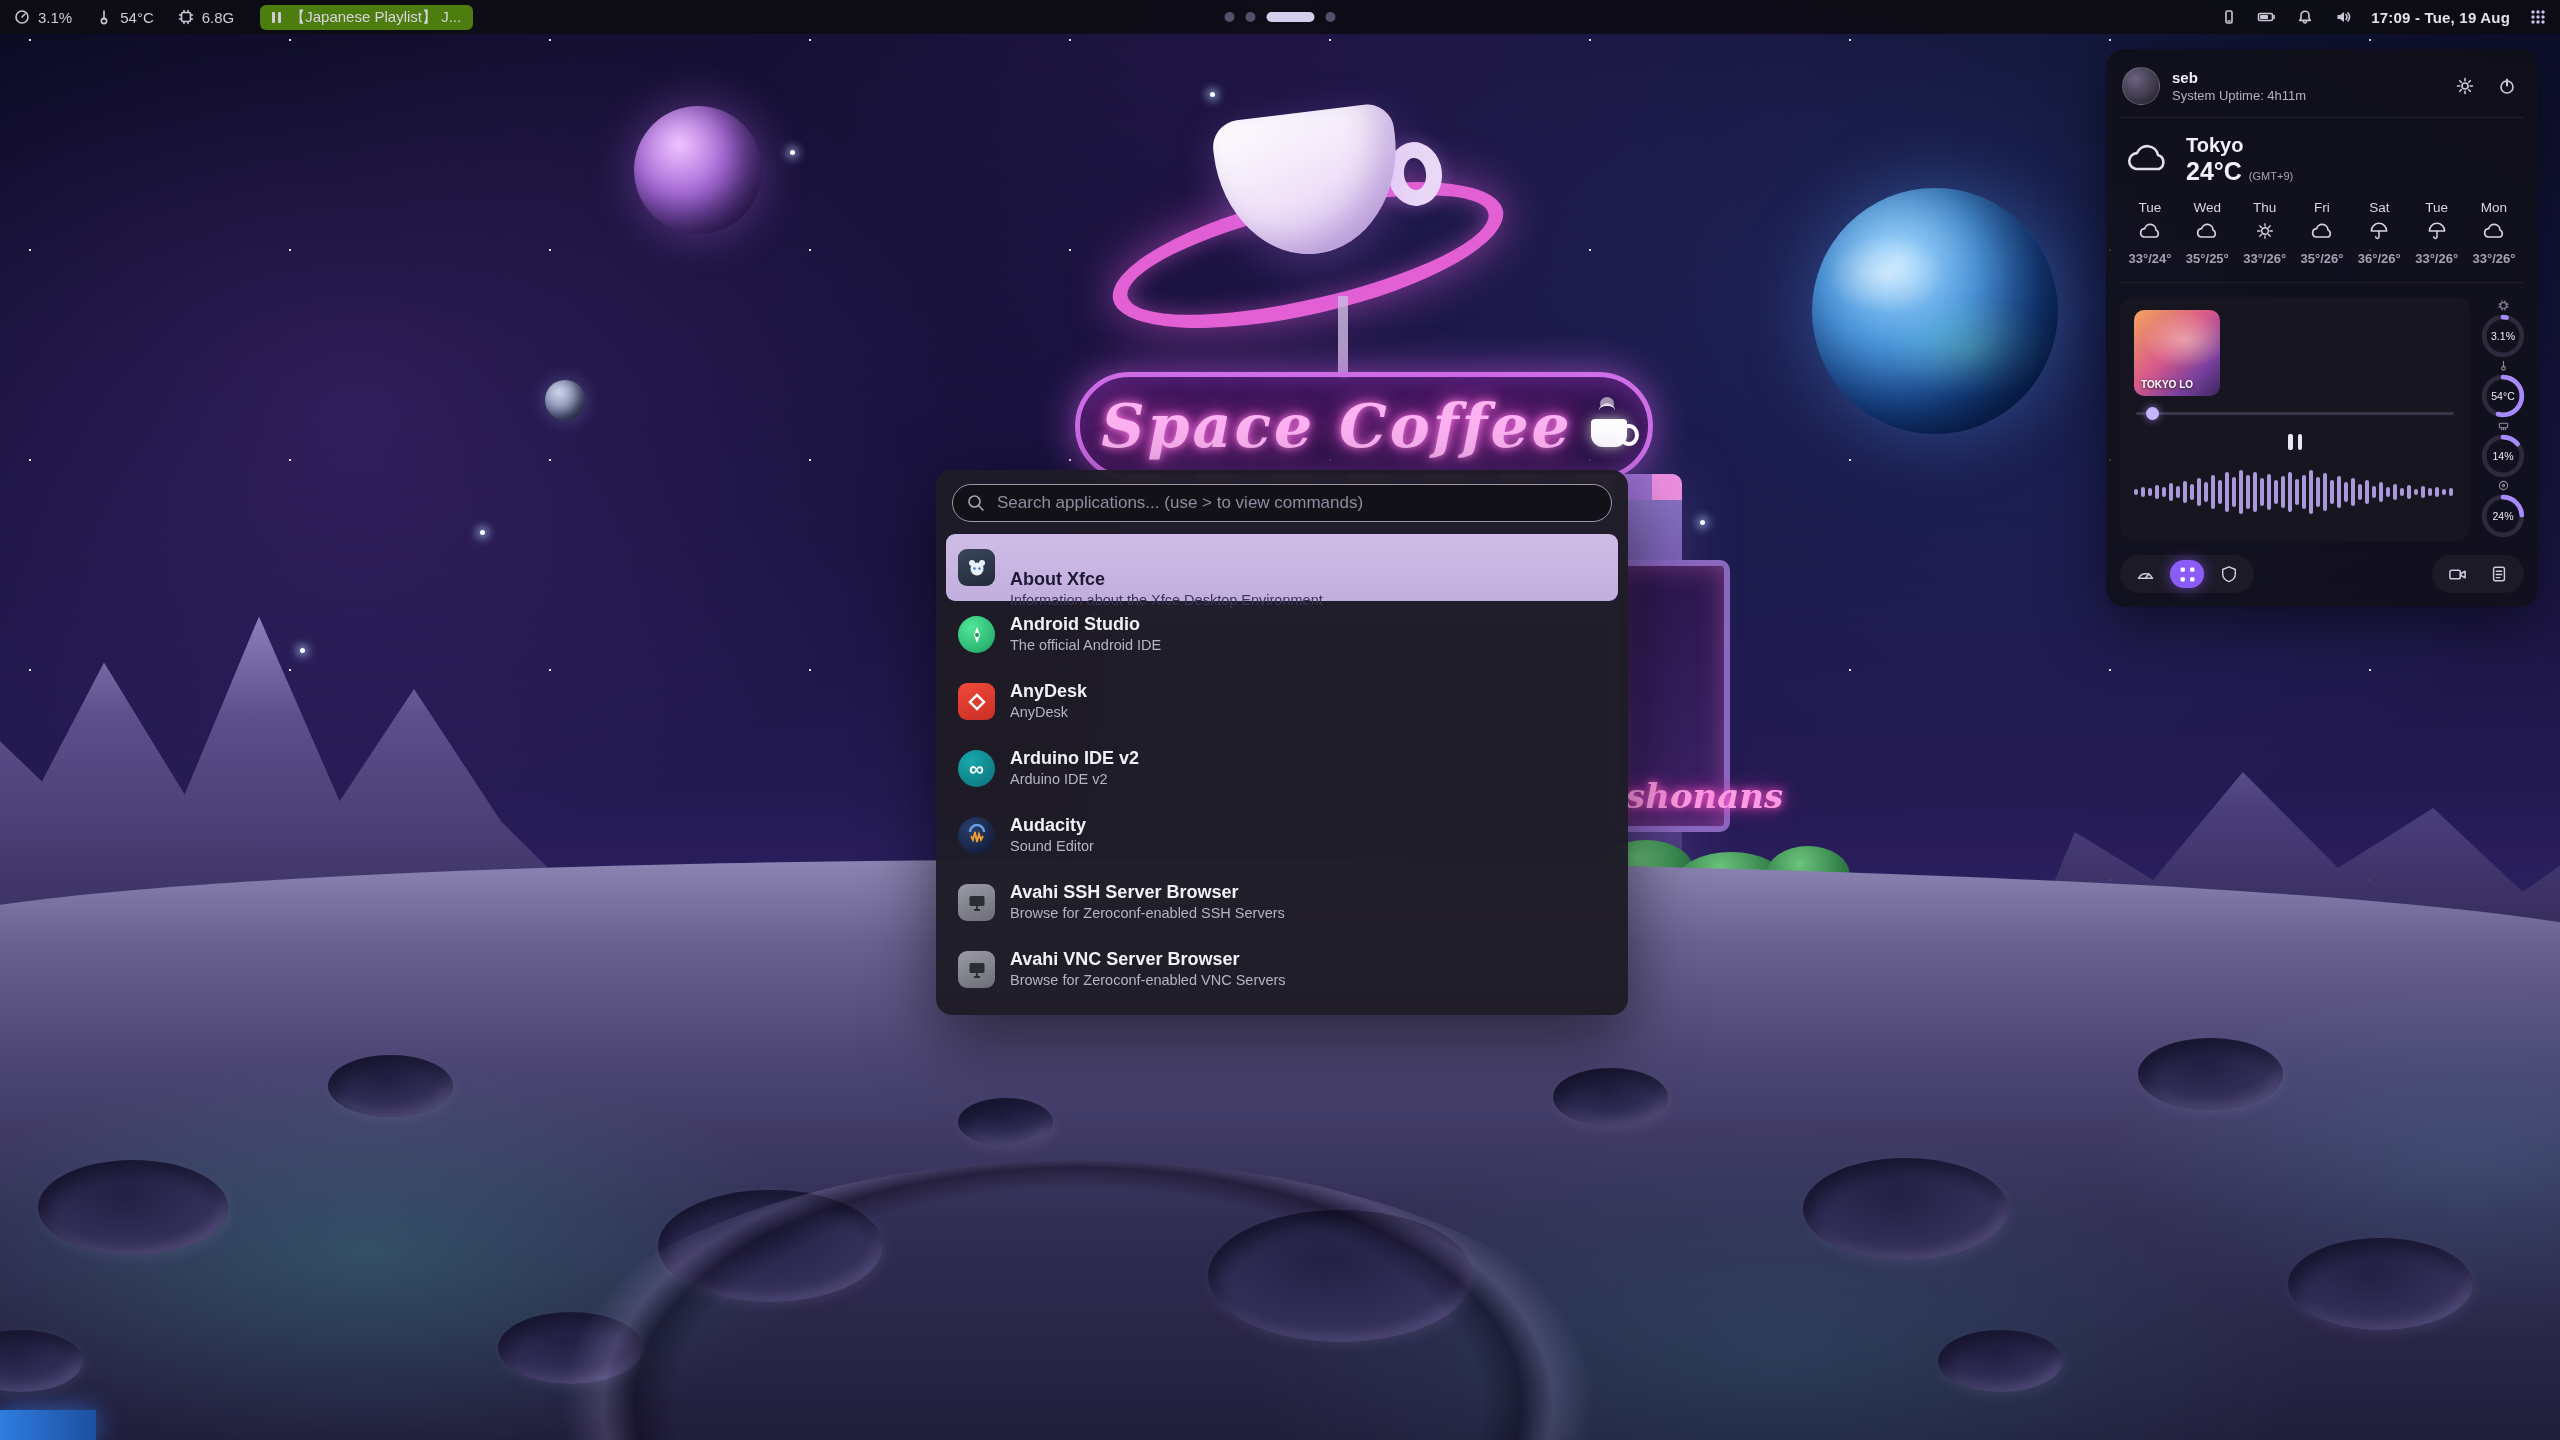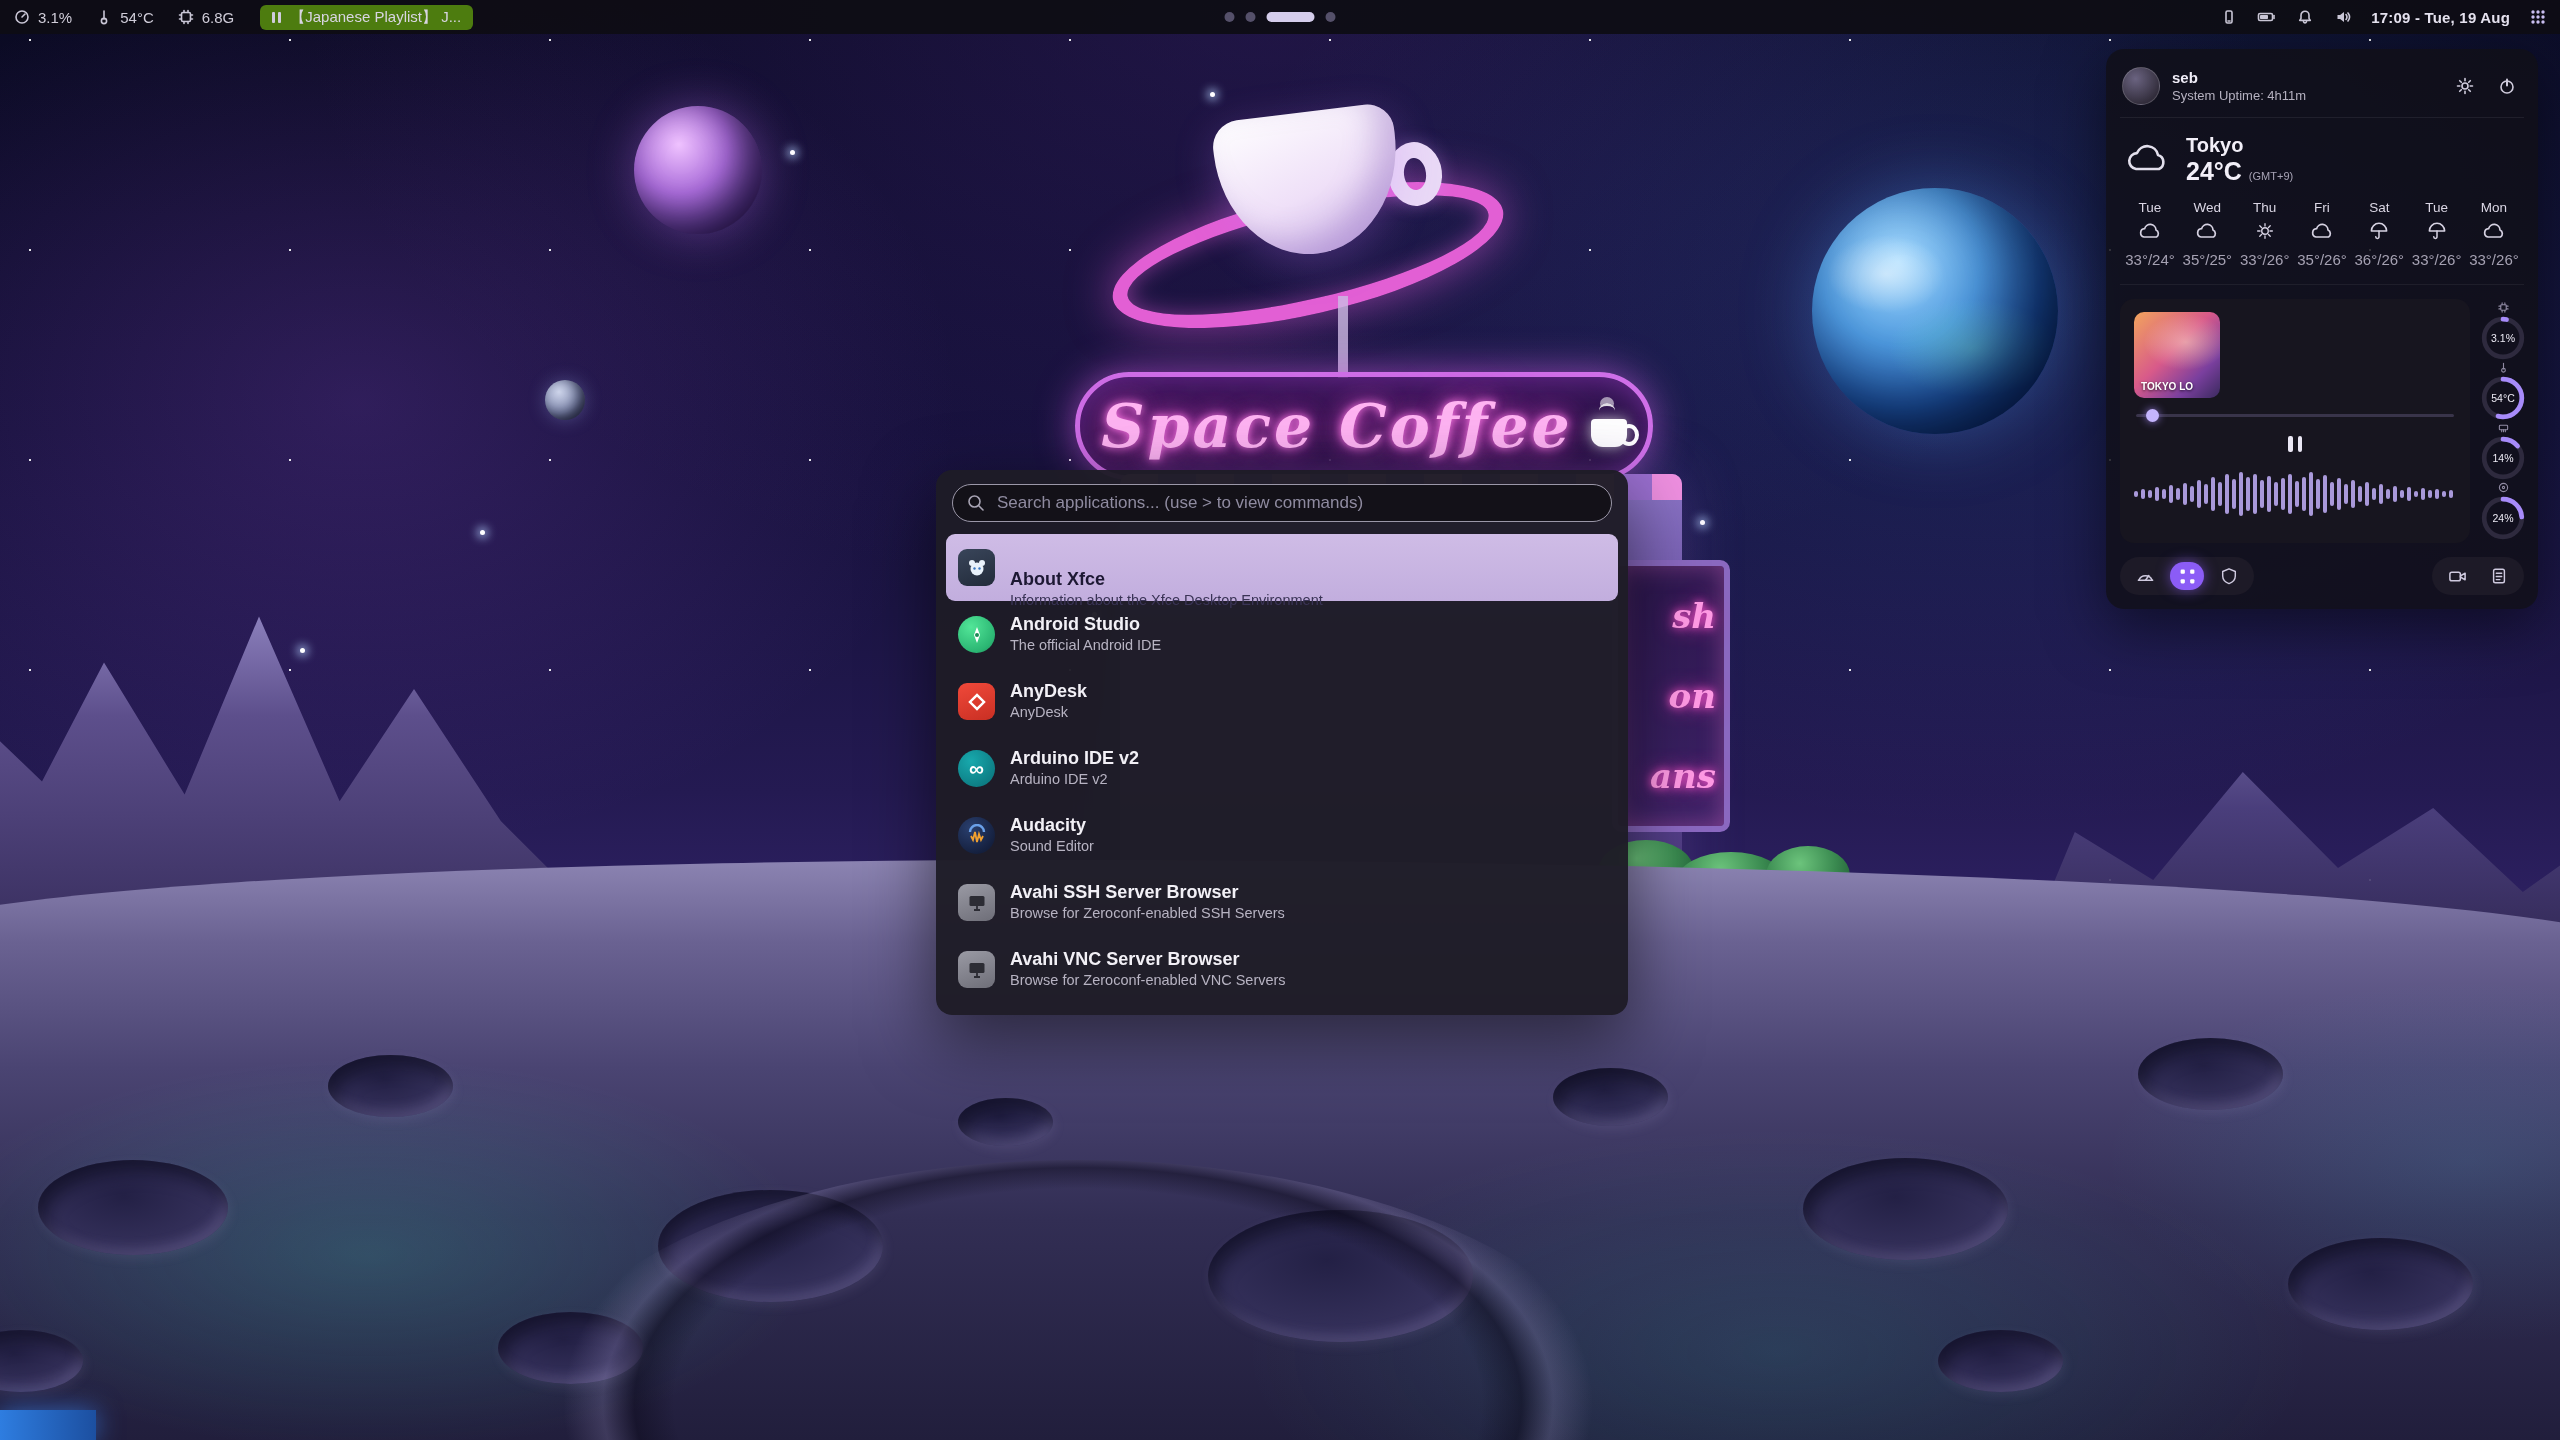--- a/index.html
+++ b/index.html
@@ -69,21 +69,21 @@
     border:4px solid #fff; border-radius:50%; }
   .sign-mug::before { content:""; position:absolute; left:8px; top:-16px; width:16px; height:12px;
     border-top:3px solid rgba(255,255,255,.85); border-radius:50%; box-shadow:0 -7px 0 -1px rgba(255,255,255,.55); }
   .building { position:absolute; left:1120px; top:474px; width:562px; height:480px; z-index:5;
     background: linear-gradient(180deg,#8d76c8 0%, #6d54a8 32%, #55408c 70%, #46346f 100%);
     border-radius:10px 10px 0 0; box-shadow:0 0 60px rgba(160,110,230,.25); }
   .awning { position:absolute; left:0; top:0; width:100%; height:26px; border-radius:10px 10px 0 0;
     background: repeating-linear-gradient(90deg,#ee8fe0 0 38px,#9a6fd0 38px 76px); }
   .shop-window { position:absolute; left:492px; top:86px; width:118px; height:272px;
     background: linear-gradient(180deg,#2e1850,#3c2266); border:6px solid #8a68c0; border-radius:10px;
-    display:flex; flex-direction:column; align-items:flex-end; justify-content:space-around; padding:10px 8px;
+    display:flex; flex-direction:row; align-items:flex-end; justify-content:space-around; padding:10px 8px;
     box-shadow: inset 0 0 26px rgba(255,120,220,.35); }
   .window-line { font-family:"DejaVu Serif",serif; font-style:italic; font-weight:bold; font-size:34px;
     color:#ff9ae4; text-shadow:0 0 8px #ff5ad0, 0 0 20px #d030a8; }
   .bush { position:absolute; z-index:6; border-radius:50%;
     background: radial-gradient(circle at 40% 30%, #6cc47c, #3a8a50 55%, #1f5a34 95%); }
   .bush.b1 { left:1598px; top:840px; width:96px; height:62px; }
   .bush.b2 { left:1676px; top:852px; width:110px; height:60px; }
   .bush.b3 { left:1766px; top:846px; width:84px; height:58px; }
   .shop-glow { position:absolute; left:1040px; top:880px; width:720px; height:220px; z-index:4;
     background: radial-gradient(ellipse at 50% 40%, rgba(205,165,255,.30), transparent 65%); }
@@ -181,21 +181,21 @@
   .hdr-btn + .hdr-btn { margin-left:0; }
   .p-weather { display:flex; align-items:center; gap:16px; padding:16px 4px 6px; }
   .w-city { font-size:20px; font-weight:bold; color:#f2eff8; }
   .w-temp-row { display:flex; align-items:baseline; gap:7px; }
   .w-temp { font-size:25px; font-weight:bold; color:#f2eff8; }
   .w-tz { font-size:11px; color:#a8a4b6; }
   .p-forecast { display:flex; justify-content:space-between; padding:8px 2px 16px;
     border-bottom:1px solid rgba(255,255,255,.06); }
   .fc-col { display:flex; flex-direction:column; align-items:center; gap:7px; width:56px; }
   .fc-day { font-size:13.5px; color:#dad6e4; }
-  .fc-temps { font-size:15px; color:#a5a1b2; white-space:nowrap; }
+  .fc-temps { font-size:13px; color:#a5a1b2; white-space:nowrap;font-weight:bold; }
   .p-media-row { display:flex; gap:10px; margin-top:14px; }
   .media-card { flex:1; background:#17151f; border-radius:14px; padding:13px 14px 10px; }
   .m-top { display:flex; gap:12px; }
   .album-art { width:86px; height:86px; border-radius:10px; flex:0 0 auto; position:relative; overflow:hidden;
     background: linear-gradient(135deg,#f2a45c 0%, #d85a8a 45%, #7a3f9e 75%, #3a2a5e 100%); }
   .album-art::after { content:""; position:absolute; inset:0;
     background: radial-gradient(60px 40px at 60% 35%, rgba(255,230,200,.5), transparent 70%); }
   .art-label { position:absolute; left:7px; bottom:6px; font-size:10px; font-weight:bold; color:#fff;
     text-shadow:0 1px 3px rgba(0,0,0,.8); z-index:1; }
   .m-texts { display:flex; flex-direction:column; gap:5px; min-width:0; padding-top:2px; }

